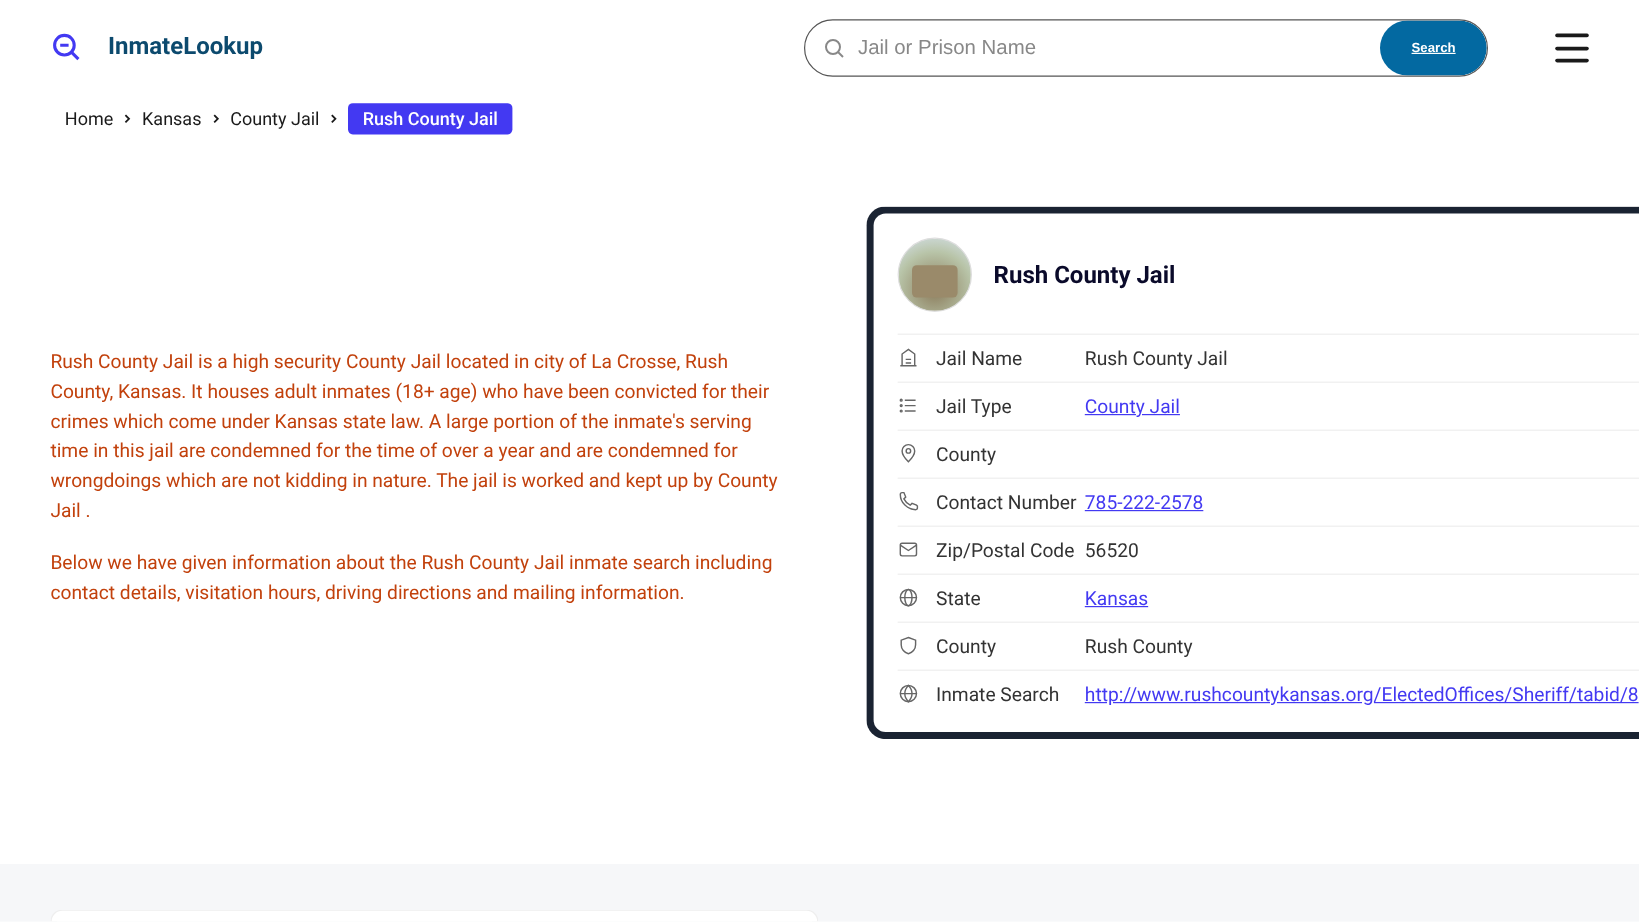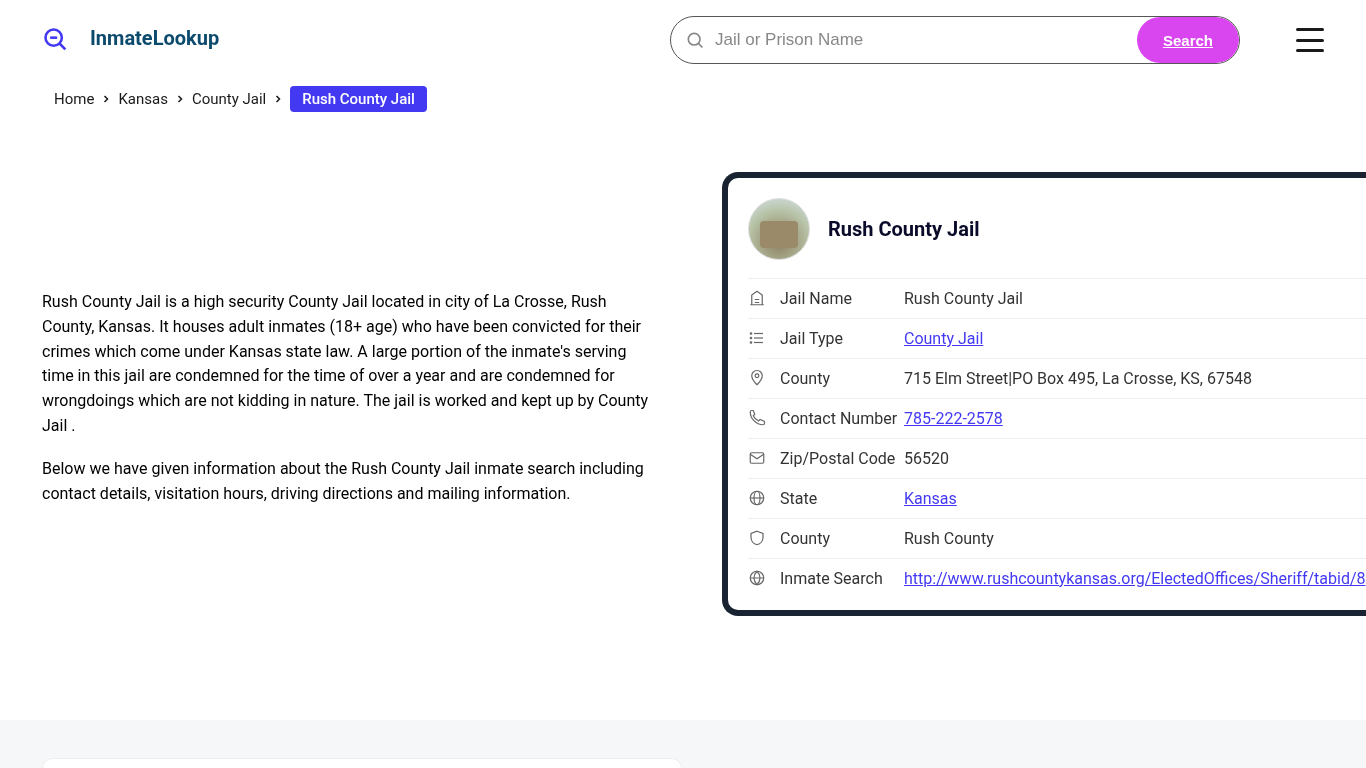--- a/index.html
+++ b/index.html
@@ -51,26 +51,26 @@
     flex: 1;
     border: none;
     outline: none;
     font-size: 17px;
     padding: 0 10px;
     color: #333;
     background: transparent;
   }
   .search-input::placeholder { color: #888; }
   .search-btn {
-    background: #d946ef;
+    background: #0369a1;
     color: #fff;
     border: none;
     height: 100%;
     padding: 0 26px;
-    font-size: 15px;
+    font-size: 11px;
     font-weight: 600;
     border-radius: 28px;
     cursor: pointer;
     text-decoration: underline;
   }
   .hamburger {
     margin-left: 40px;
     cursor: pointer;
     width: 28px;
     height: 24px;
@@ -117,21 +117,21 @@
   .left h1 {
     font-size: 28px;
     font-weight: 700;
     line-height: 1.25;
     margin-bottom: 24px;
     color: #0a0a2a;
   }
   .left p {
     font-size: 16px;
     line-height: 1.55;
-    color: #000000;
+    color: #c2410c;
     margin-bottom: 18px;
   }
   .card {
     flex: 1;
     background: #fff;
     border: 6px solid #1a2332;
     border-right: none;
     border-radius: 16px 0 0 16px;
     padding: 20px 0 12px 20px;
     overflow: hidden;
@@ -290,21 +290,20 @@
           </svg>
           <div class="row-label">Jail Type</div>
           <div class="row-value link">County Jail</div>
         </div>
         <div class="info-row">
           <svg class="row-icon" viewBox="0 0 24 24" fill="none" stroke="currentColor" stroke-width="1.6">
             <path d="M12 21s-7-7-7-12a7 7 0 0114 0c0 5-7 12-7 12z"></path>
             <circle cx="12" cy="9" r="2.5"></circle>
           </svg>
           <div class="row-label">County</div>
-          <div class="row-value">715 Elm Street|PO Box 495, La Crosse, KS, 67548</div>
         </div>
         <div class="info-row">
           <svg class="row-icon" viewBox="0 0 24 24" fill="none" stroke="currentColor" stroke-width="1.6">
             <path d="M22 17v2a2 2 0 01-2 2c-9 0-17-8-17-17a2 2 0 012-2h2l2 5-2 2c1.5 3 4 5.5 7 7l2-2 5 2z"></path>
           </svg>
           <div class="row-label">Contact Number</div>
           <div class="row-value link">785-222-2578</div>
         </div>
         <div class="info-row">
           <svg class="row-icon" viewBox="0 0 24 24" fill="none" stroke="currentColor" stroke-width="1.6">

